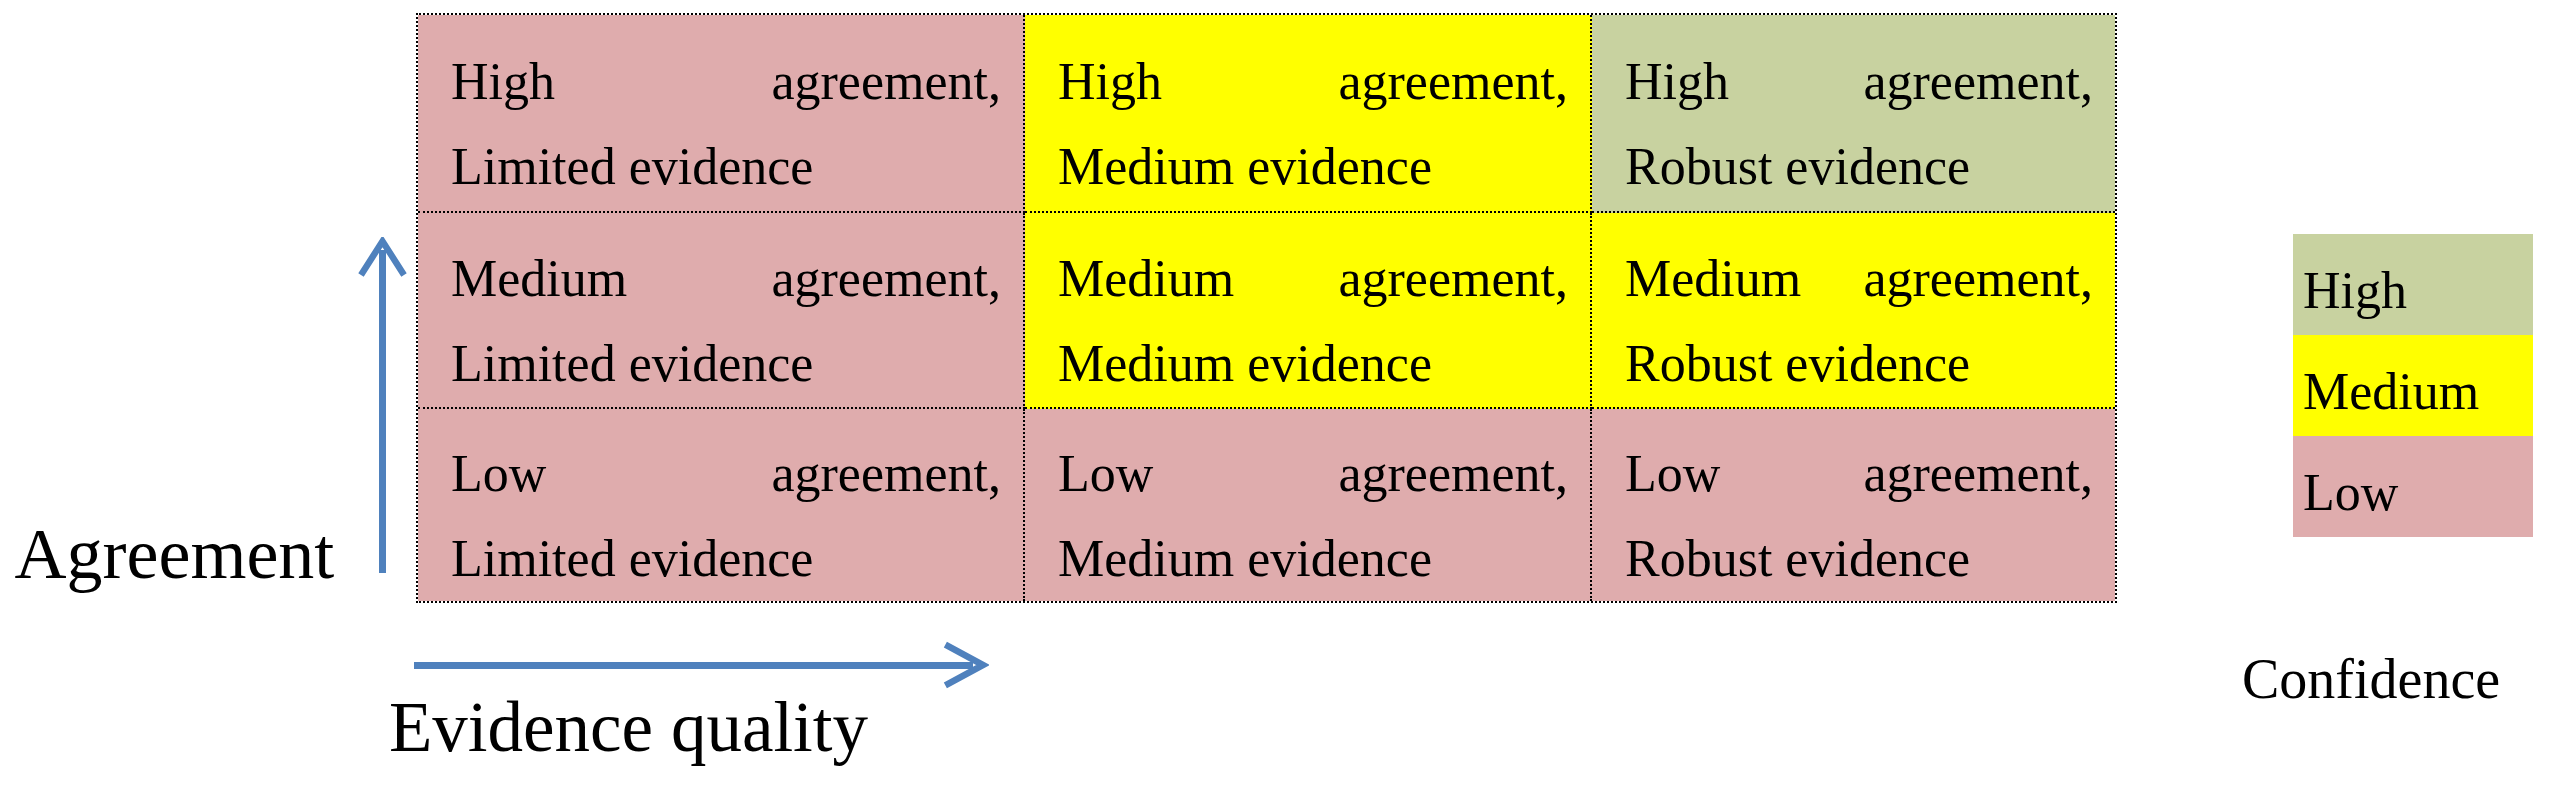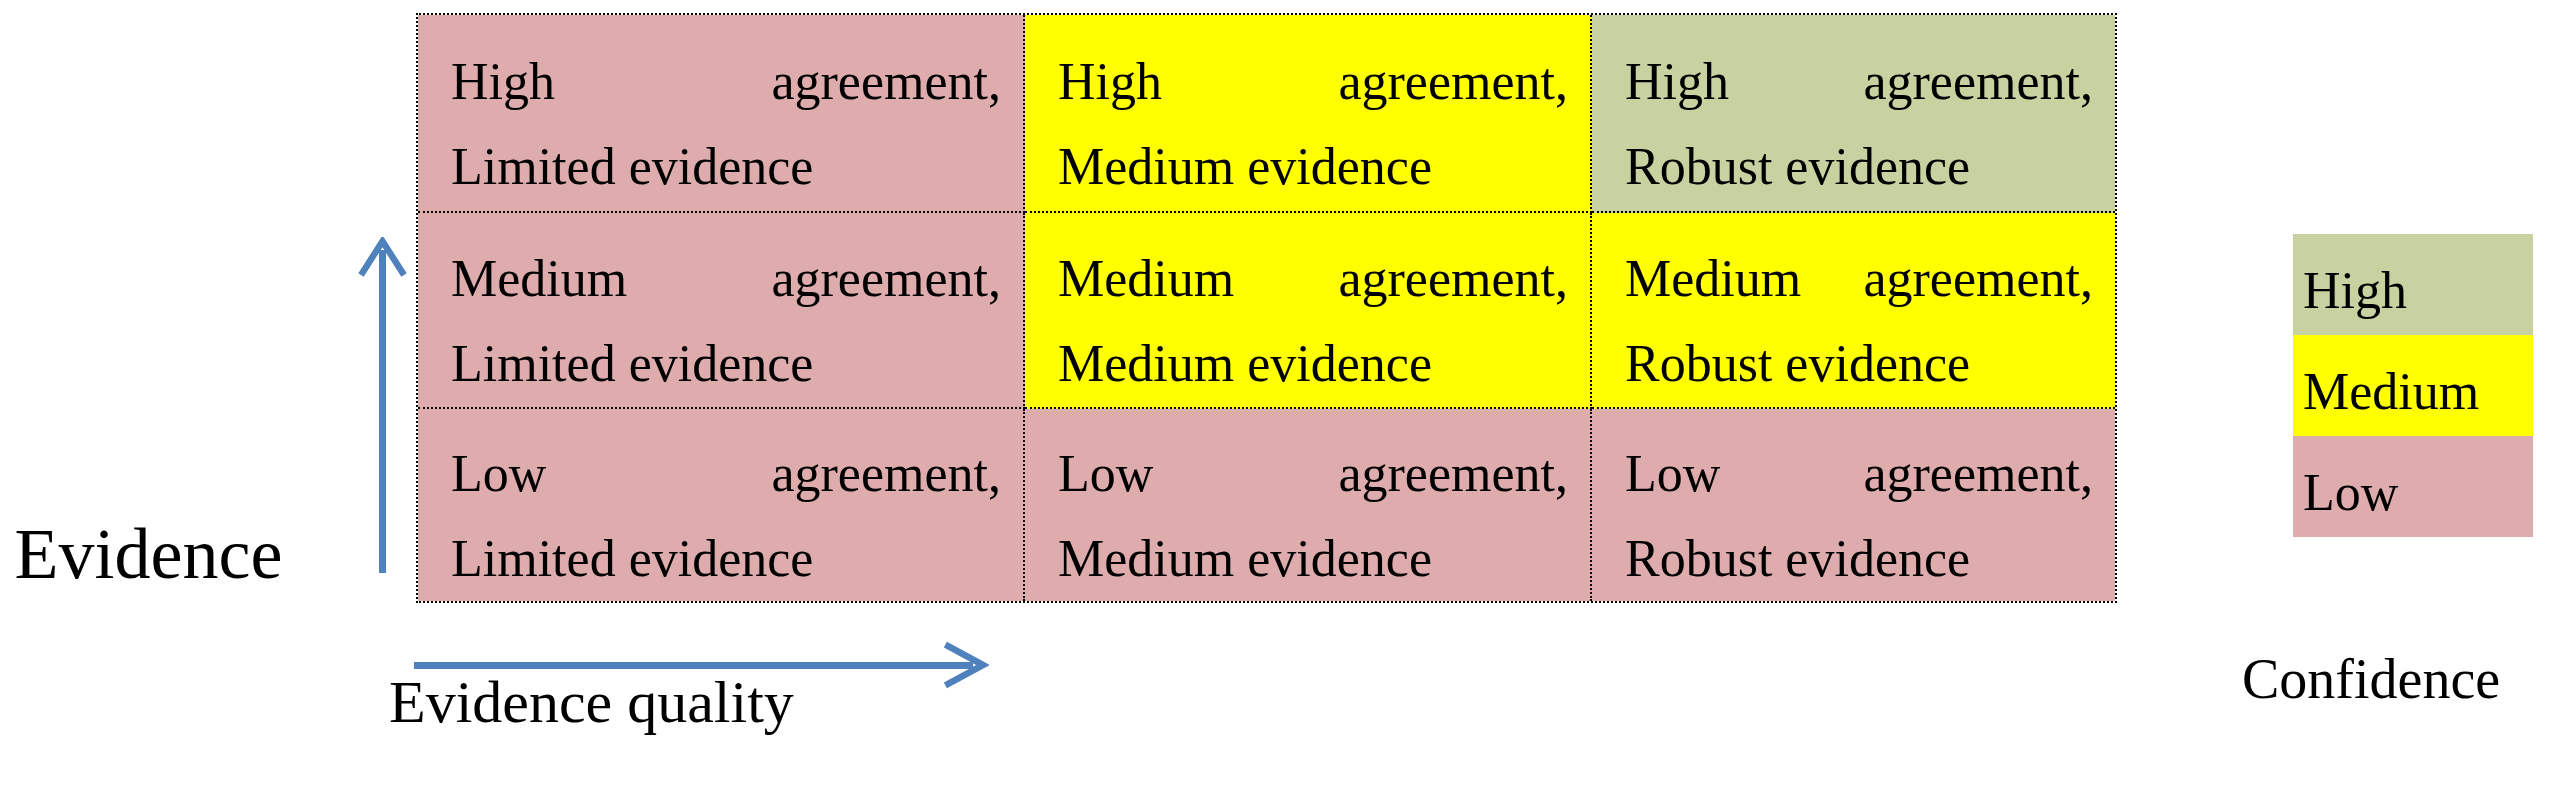--- a/index.html
+++ b/index.html
@@ -48,22 +48,22 @@
     position: absolute;
     left: 14.5px;
     top: 518px;
     font-size: 72px;
     line-height: 1;
     white-space: nowrap;
   }
   .x-label {
     position: absolute;
     left: 389px;
-    top: 672px;
-    font-size: 60px;
+    top: 692px;
+    font-size: 71px;
     line-height: 1;
     white-space: nowrap;
   }
 
   
   .arrow-part { position: absolute; }
   .v-shaft { left: 379px; top: 250px; width: 6.5px; height: 323px; background: currentColor; }
   .h-shaft { left: 414px; top: 662px; width: 559px; height: 6.5px; background: currentColor; }
   .v-head { left: 357px; top: 237px; }
   .h-head { left: 941px; top: 641px; }
@@ -92,21 +92,21 @@
     font-size: 56px;
     line-height: 1;
     white-space: nowrap;
   }
 </style>
 </head>
 <body>
 
 <div class="canvas">
 
-  <div class="y-label">Evidence</div>
+  <div class="y-label">Agreement</div>
 
   <div style="color: rgb(79, 129, 189);">
     <div class="arrow-part v-shaft"></div>
     <svg class="arrow-part v-head" width="51" height="43" viewBox="0 0 70 60">
       <polyline points="5,53 35,6 65,53" fill="none" stroke="currentColor" stroke-width="9"></polyline>
     </svg>
   </div>
 
   <div class="grid">
 

